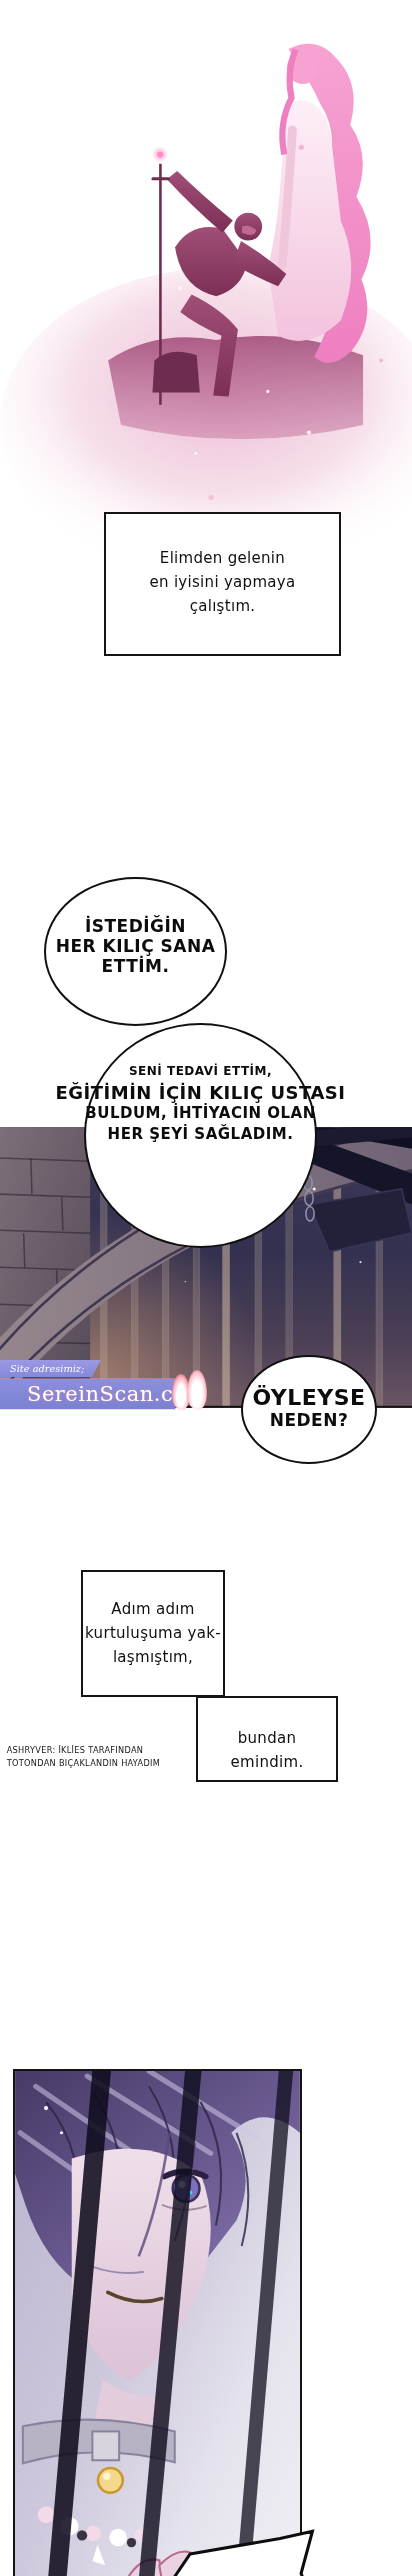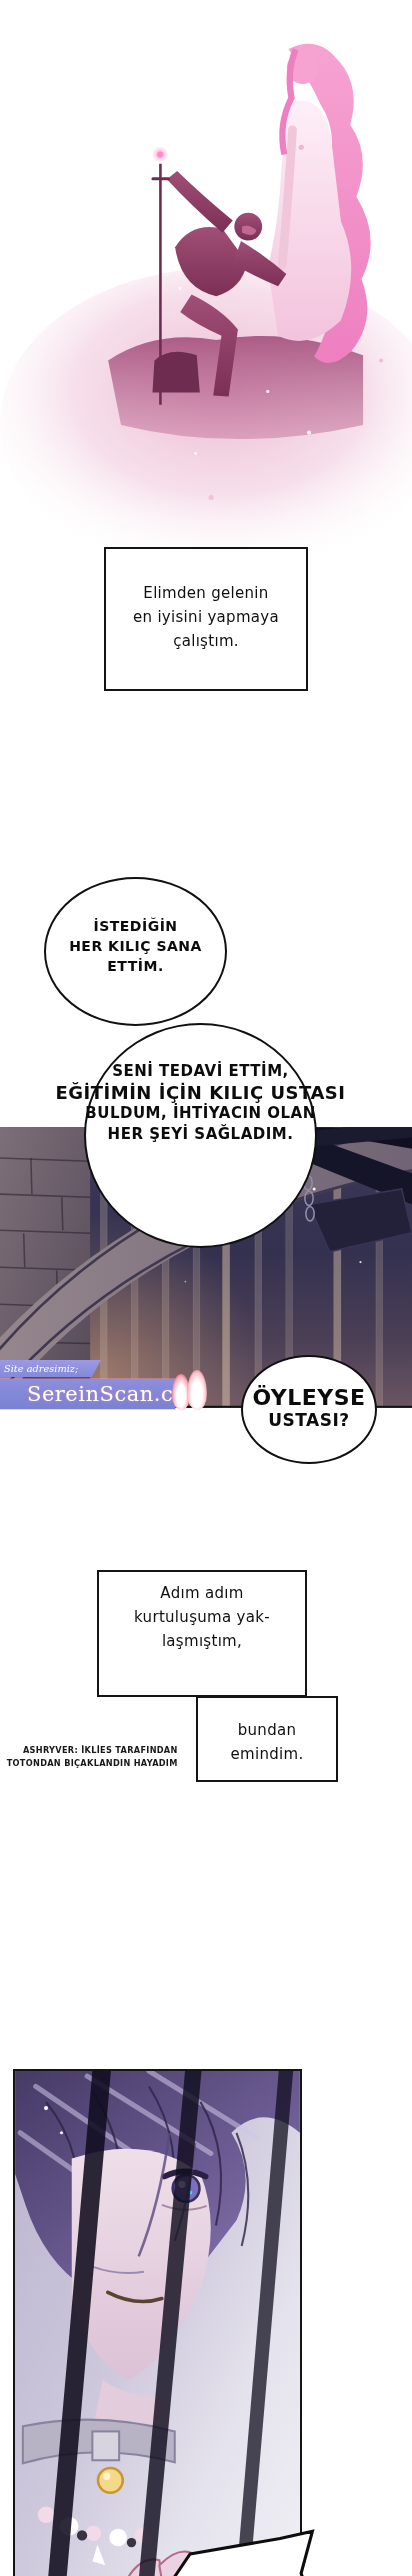--- a/index.html
+++ b/index.html
@@ -8,33 +8,33 @@
   .abs{position:absolute;}
   
   .capbox{position:absolute;background:#ffffff;border:2.1px solid #141414;box-sizing:border-box;
           display:flex;flex-direction:column;align-items:center;color:#101010;z-index:6;}
   .capline{display:block;text-align:center;font-size:15px;line-height:24px;font-weight:500;
            letter-spacing:0.3px;white-space:nowrap;}
   
   .bubble{position:absolute;background:#ffffff;border:2.6px solid #101010;border-radius:50%;
           box-sizing:border-box;display:flex;flex-direction:column;align-items:center;z-index:5;}
   .bline{display:block;text-align:center;font-weight:bold;color:#0c0c0c;white-space:nowrap;
-         font-size:14px;line-height:20px;letter-spacing:0.5px;}
+         font-size:17px;line-height:20px;letter-spacing:0.5px;}
   .svgbubble{position:absolute;z-index:6;}
   
-  .note{position:absolute;z-index:6;color:#181818;font-weight:bold;font-size:8.2px;
-        line-height:13.4px;letter-spacing:0.3px;white-space:nowrap;text-align:right;}
+  .note{position:absolute;z-index:6;color:#181818;font-weight:normal;font-size:8.2px;
+        line-height:13.4px;letter-spacing:0.3px;white-space:nowrap;}
   
   .wm-small{position:absolute;left:0;top:1360px;width:101px;height:17px;z-index:9;
             background:linear-gradient(180deg,#9d99e4,#8489da);
             clip-path:polygon(0 0,100% 0,91% 100%,0 100%);
             box-shadow:0 0 0 1px rgba(246,164,206,.55);
             display:flex;align-items:center;}
   .wm-small span{font-family:"DejaVu Serif",serif;font-style:italic;color:#fff;
-                 font-size:9.8px;padding-left:4px;}
+                 font-size:9.8px;padding-left:10px;}
   .wm-big{position:absolute;left:0;top:1379px;width:175px;height:30px;z-index:9;
           background:linear-gradient(180deg,#8b8fdc,#7b81d2);
           box-shadow:0 0 0 1px rgba(240,150,190,.45);
           display:flex;align-items:center;}
   .wm-big span{font-family:"DejaVu Serif",serif;color:#ffffff;font-size:21px;
                padding-left:27px;letter-spacing:0.5px;text-shadow:0 0 3.1px rgba(255,140,170,.6);}
   .flame{position:absolute;z-index:10;border-radius:50% 50% 46% 54%/60% 60% 40% 40%;
          filter:blur(0.3px);}
   
   #night{position:absolute;left:0;top:1127px;width:412px;height:281px;z-index:1;}
@@ -105,33 +105,33 @@
 
     <circle cx="585" cy="286" r="5" fill="#f0a8cc" opacity=".8"></circle>
     <circle cx="740" cy="700" r="4" fill="#f0a8cc" opacity=".7"></circle>
     <circle cx="410" cy="966" r="5" fill="#eeb6d2" opacity=".7"></circle>
     <circle cx="520" cy="760" r="3" fill="#ffffff" opacity=".9"></circle>
     <circle cx="350" cy="560" r="3" fill="#ffffff" opacity=".8"></circle>
     <circle cx="600" cy="840" r="4" fill="#ffffff" opacity=".9"></circle>
     <circle cx="380" cy="880" r="3" fill="#ffffff" opacity=".8"></circle>
   </svg>
 
-  <div class="capbox" style="left:104px;top:547px;width:204px;height:144px;padding-top:32px;">
+  <div class="capbox" style="left:104px;top:512px;width:237px;height:144px;padding-top:32px;">
     <span class="capline">Elimden gelenin</span>
     <span class="capline">en iyisini yapmaya</span>
     <span class="capline">çalıştım.</span>
   </div>
 
   <div class="bubble" style="left:44px;top:877px;width:183px;height:149px;padding-top:37px;">
     <span class="bline">İSTEDİĞİN</span>
     <span class="bline">HER KILIÇ SANA</span>
     <span class="bline">ETTİM.</span>
   </div>
   <div class="bubble" style="left:84px;top:1023px;width:233px;height:225px;padding-top:36px;">
-    <span class="bline" style="font-size:15px;line-height:21px">SENİ TEDAVİ ETTİM,</span>
+    <span class="bline" style="font-size:12px;line-height:21px">SENİ TEDAVİ ETTİM,</span>
     <span class="bline" style="font-size:18px;line-height:21px">EĞİTİMİN İÇİN KILIÇ USTASI</span>
     <span class="bline" style="font-size:15px;line-height:21px">BULDUM, İHTİYACIN OLAN</span>
     <span class="bline" style="font-size:15px;line-height:21px">HER ŞEYİ SAĞLADIM.</span>
   </div>
 
   <svg id="night" viewBox="0 0 800 545">
     <defs>
       <linearGradient id="nsky" x1="0" y1="0" x2="0" y2="1">
         <stop offset="0%" stop-color="#3c3a58"></stop>
           <stop offset="45%" stop-color="#343150"></stop>
@@ -212,29 +212,29 @@
   <div class="wm-big">
     <span>SereinScan.com</span>
   </div>
   <div class="flame" style="left:172px;top:1374px;width:17.5px;height:36px;
               background:radial-gradient(ellipse at 50% 60%, #ffffff 0 35%, #ffb1c0 60%, rgba(255,90,106,.55) 78%, rgba(255,90,106,0) 100%);"></div>
   <div class="flame" style="left:187px;top:1370px;width:19.6px;height:40px;
               background:radial-gradient(ellipse at 50% 60%, #ffffff 0 38%, #ffc3ce 62%, rgba(255,90,106,.5) 80%, rgba(255,90,106,0) 100%);"></div>
 
   <div class="bubble" style="left:241px;top:1355px;width:136px;height:109px;padding-top:29px;">
     <span class="bline" style="font-size:22px;line-height:23px">ÖYLEYSE</span>
-    <span class="bline" style="font-size:17px;line-height:23px">USTASI?</span>
-  </div>
-
-  <div class="capbox" style="left:81px;top:1570px;width:210px;height:127px;padding-top:9px;margin-left:16px;">
+    <span class="bline" style="font-size:17px;line-height:23px">NEDEN?</span>
+  </div>
+
+  <div class="capbox" style="left:81px;top:1570px;width:144px;height:127px;padding-top:25px;">
     <span class="capline">Adım adım</span>
     <span class="capline">kurtuluşuma yak-</span>
     <span class="capline">laşmıştım,</span>
   </div>
-  <div class="capbox" style="left:196px;top:1696px;width:142px;height:86px;padding-top:20px;z-index:7;">
+  <div class="capbox" style="left:196px;top:1696px;width:142px;height:86px;padding-top:28px;z-index:7;">
     <span class="capline">bundan</span>
     <span class="capline">emindim.</span>
   </div>
 
   <div class="note" style="left:6.7px;top:1744px;">
     <span style="display:block">ASHRYVER: İKLİES TARAFINDAN</span>
     <span style="display:block">TOTONDAN BIÇAKLANDIN HAYADIM</span>
   </div>
 
   <div id="portrait">

